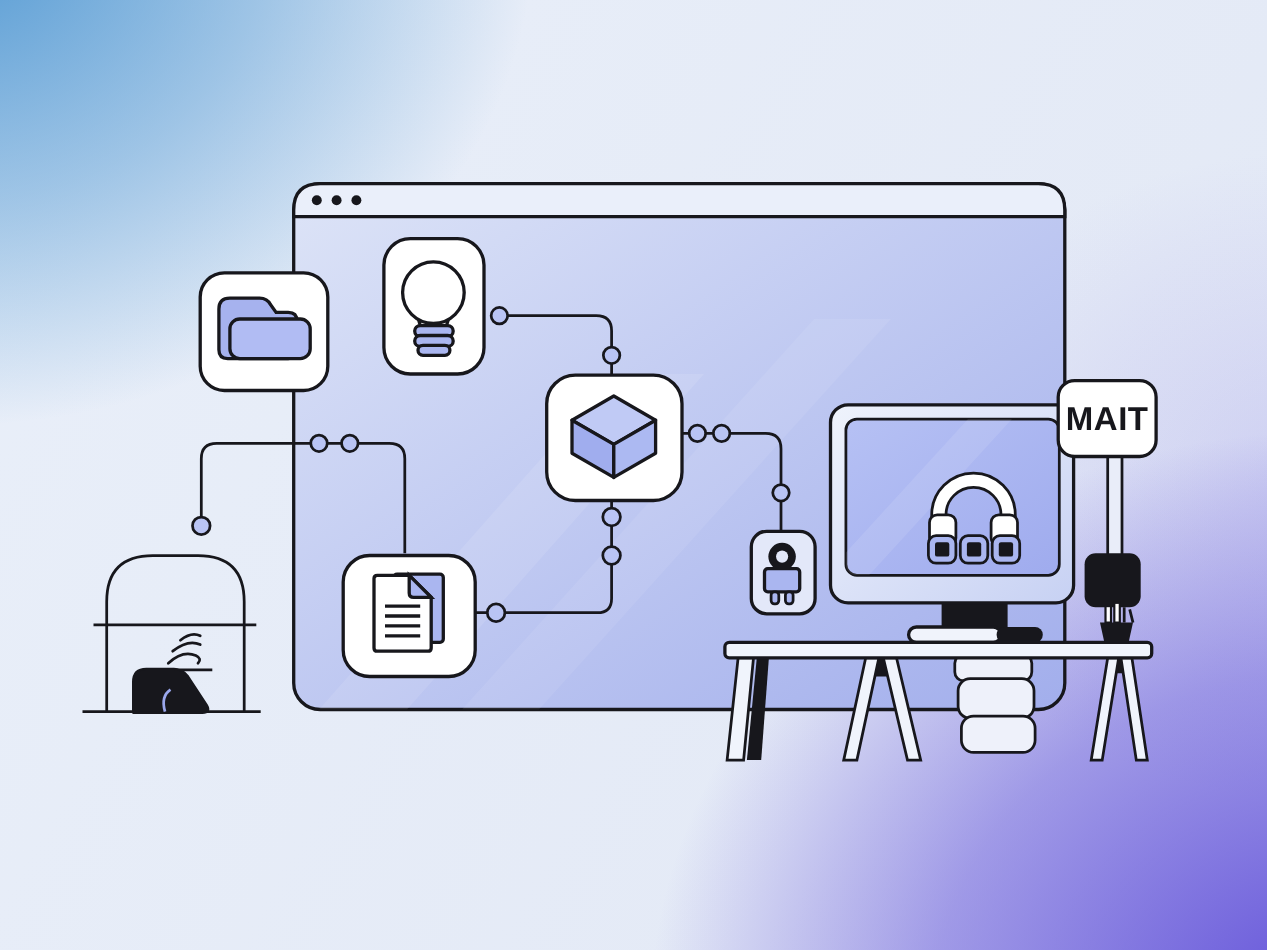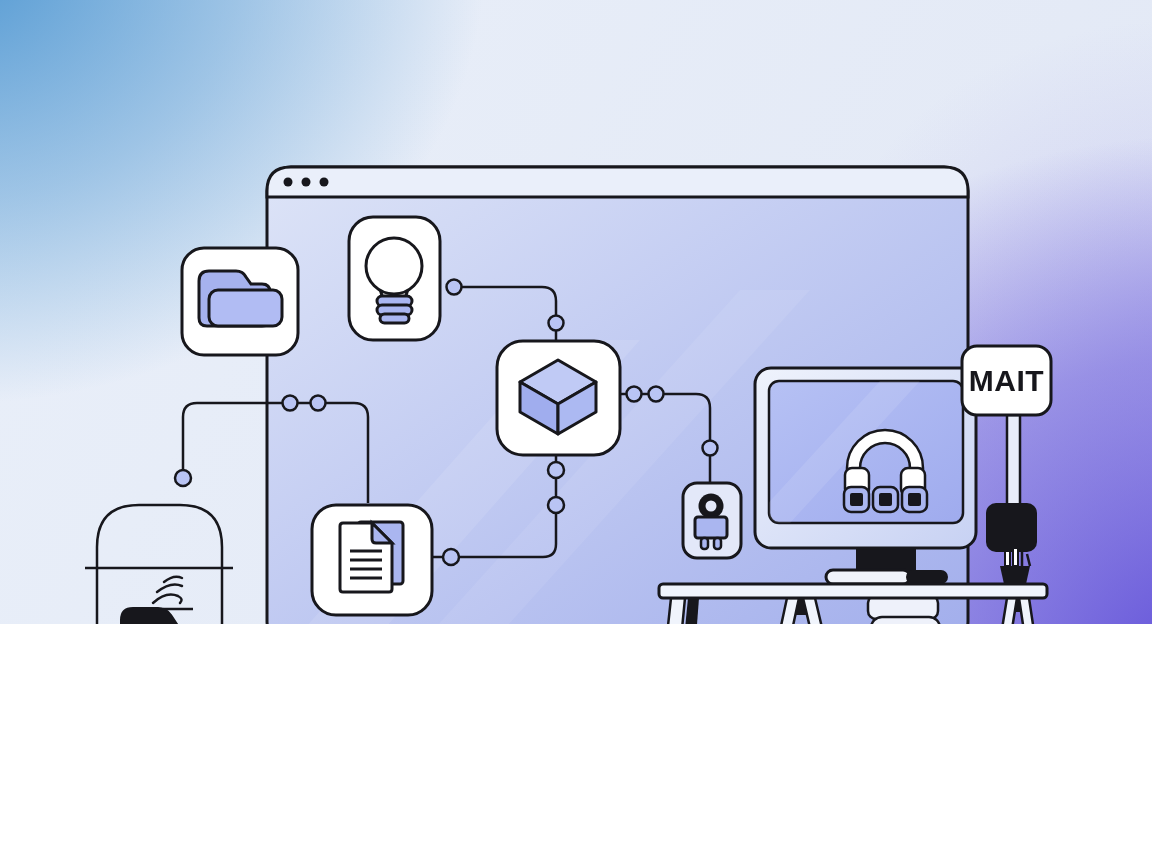--- a/index.html
+++ b/index.html
@@ -1,18 +1,18 @@
 <!DOCTYPE html>
 <html><head>
 <meta charset="utf-8">
 <style>
   html,body{margin:0;padding:0;}
   body{font-family:"Liberation Sans", sans-serif;}
   .stage{
-    position:relative;width:1152px;height:624px;overflow:hidden;
+    position:relative;width:1152px;height:864px;overflow:hidden;
     background:
       radial-gradient(760px 640px at -4% -7%, rgba(68,145,207,0.92) 0%, rgba(68,145,207,0.45) 38%, rgba(68,145,207,0) 70%),
       radial-gradient(860px 740px at 105% 107%, rgba(92,74,216,0.96) 0%, rgba(92,74,216,0.5) 42%, rgba(92,74,216,0) 72%),
       radial-gradient(520px 420px at 103% 50%, rgba(150,140,232,0.28) 0%, rgba(150,140,232,0) 70%),
       linear-gradient(120deg,#e9eff9 0%,#e2e8f5 100%);
   }
   svg{position:absolute;inset:0;display:block;}
   .sign-text{font-family:"Liberation Sans", sans-serif;font-weight:bold;font-size:30px;letter-spacing:.5px;fill:#17171c;}
 </style>
 </head>

